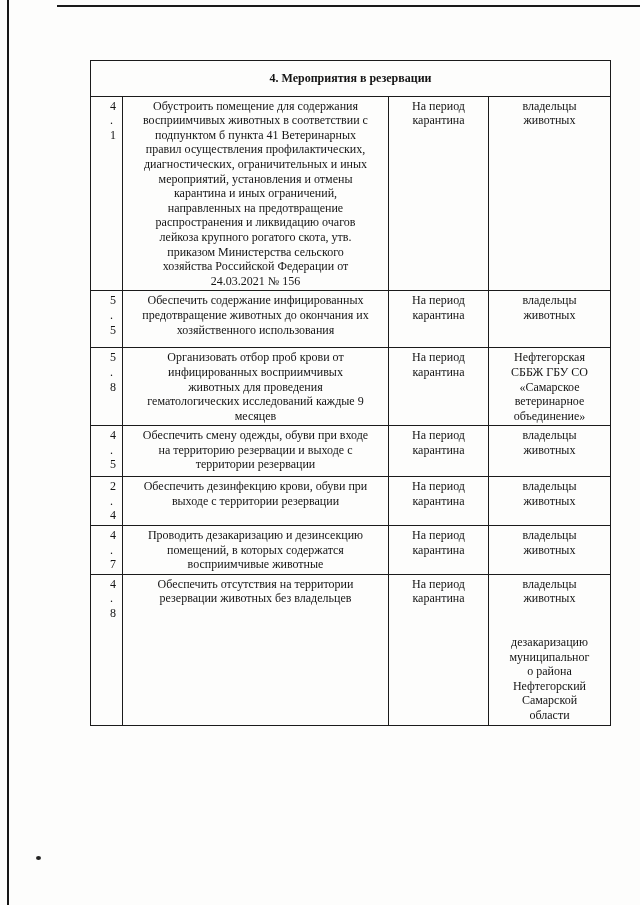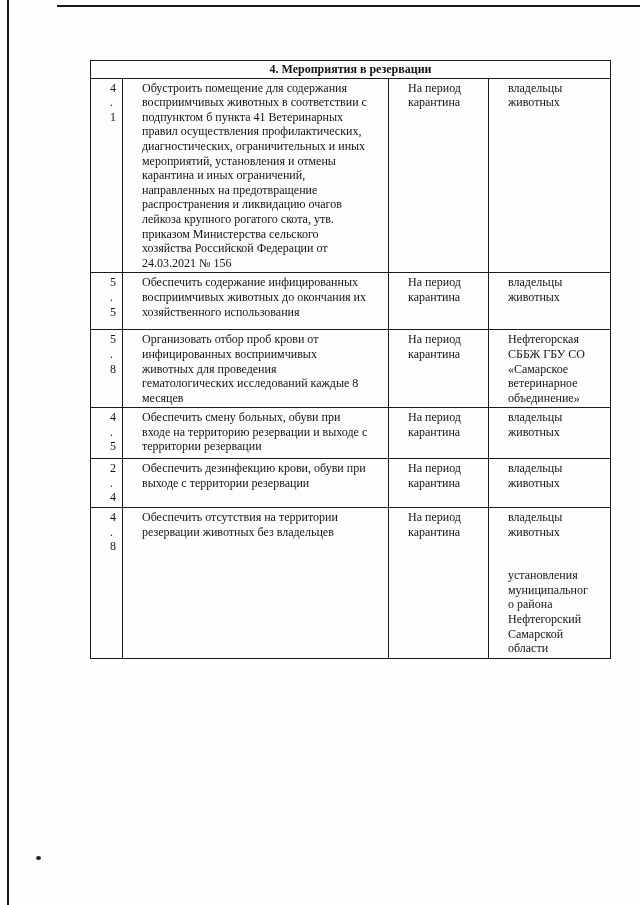--- a/index.html
+++ b/index.html
@@ -43,27 +43,27 @@
     width: 520px;
     border-collapse: collapse;
     table-layout: fixed;
     font-size: 12px;
     line-height: 14.6px;
   }
   .doc-table td {
     border: 1px solid #1b1b1b;
     vertical-align: top;
     padding: 2px 19px;
-    text-align: left;
+    text-align: center;
     word-wrap: break-word;
   }
   td.hdr {
     font-weight: bold;
     height: 13px;
-    padding: 1px 4px;
+    padding: 10px 4px;
     text-align: center;
     vertical-align: middle;
   }
   col.c-num { width: 32px; }
   col.c-act { width: 266px; }
   col.c-per { width: 100px; }
   col.c-res { width: 122px; }
   tr.r1 td { height: 188px; }
   tr.r2 td { height: 52px; }
   tr.r3 td { height: 68px; }
@@ -95,52 +95,58 @@
 
     <tr class="r1">
       <td>4.1</td>
       <td>Обустроить помещение для содержания восприимчивых животных в соответствии с подпунктом б пункта 41 Ветеринарных правил осуществления профилактических, диагностических, ограничительных и иных мероприятий, установления и отмены карантина и иных ограничений, направленных на предотвращение распространения и ликвидацию очагов лейкоза крупного рогатого скота, утв. приказом Министерства сельского хозяйства Российской Федерации от 24.03.2021 № 156</td>
       <td>На период карантина</td>
       <td>владельцы животных</td>
     </tr>
 
     <tr class="r2">
       <td>5.5</td>
-      <td>Обеспечить содержание инфицированных восприимчивых животных до окончания их хозяйственного использования</td>
+      <td>Обеспечить содержание инфицированных предотвращение животных до окончания их хозяйственного использования</td>
       <td>На период карантина</td>
       <td>владельцы животных</td>
     </tr>
 
     <tr class="r3">
       <td>5.8</td>
-      <td>Организовать отбор проб крови от инфицированных восприимчивых животных для проведения гематологических исследований каждые 8 месяцев</td>
+      <td>Организовать отбор проб крови от инфицированных восприимчивых животных для проведения гематологических исследований каждые 9 месяцев</td>
       <td>На период карантина</td>
       <td>Нефтегорская СББЖ ГБУ СО «Самарское ветеринарное объединение»</td>
     </tr>
 
 
     <tr class="r5">
       <td>4.5</td>
-      <td>Обеспечить смену больных, обуви при входе на территорию резервации и выходе с территории резервации</td>
+      <td>Обеспечить смену одежды, обуви при входе на территорию резервации и выходе с территории резервации</td>
       <td>На период карантина</td>
       <td>владельцы животных</td>
     </tr>
 
     <tr class="r6">
       <td>2.4</td>
       <td>Обеспечить дезинфекцию крови, обуви при выходе с территории резервации</td>
       <td>На период карантина</td>
       <td>владельцы животных</td>
     </tr>
 
+    <tr class="r7">
+      <td>4.7</td>
+      <td>Проводить дезакаризацию и дезинсекцию помещений, в которых содержатся восприимчивые животные</td>
+      <td>На период карантина</td>
+      <td>владельцы животных</td>
+    </tr>
 
     <tr class="r8">
       <td>4.8</td>
       <td>Обеспечить отсутствия на территории резервации животных без владельцев</td>
       <td>На период карантина</td>
       <td>
         <div>владельцы животных</div>
         <div class="resp-gap"></div>
-        <div>установления муниципального района Нефтегорский Самарской области</div>
+        <div>дезакаризацию муниципального района Нефтегорский Самарской области</div>
       </td>
     </tr>
   </tbody>
 </table>
 
 </body></html>

